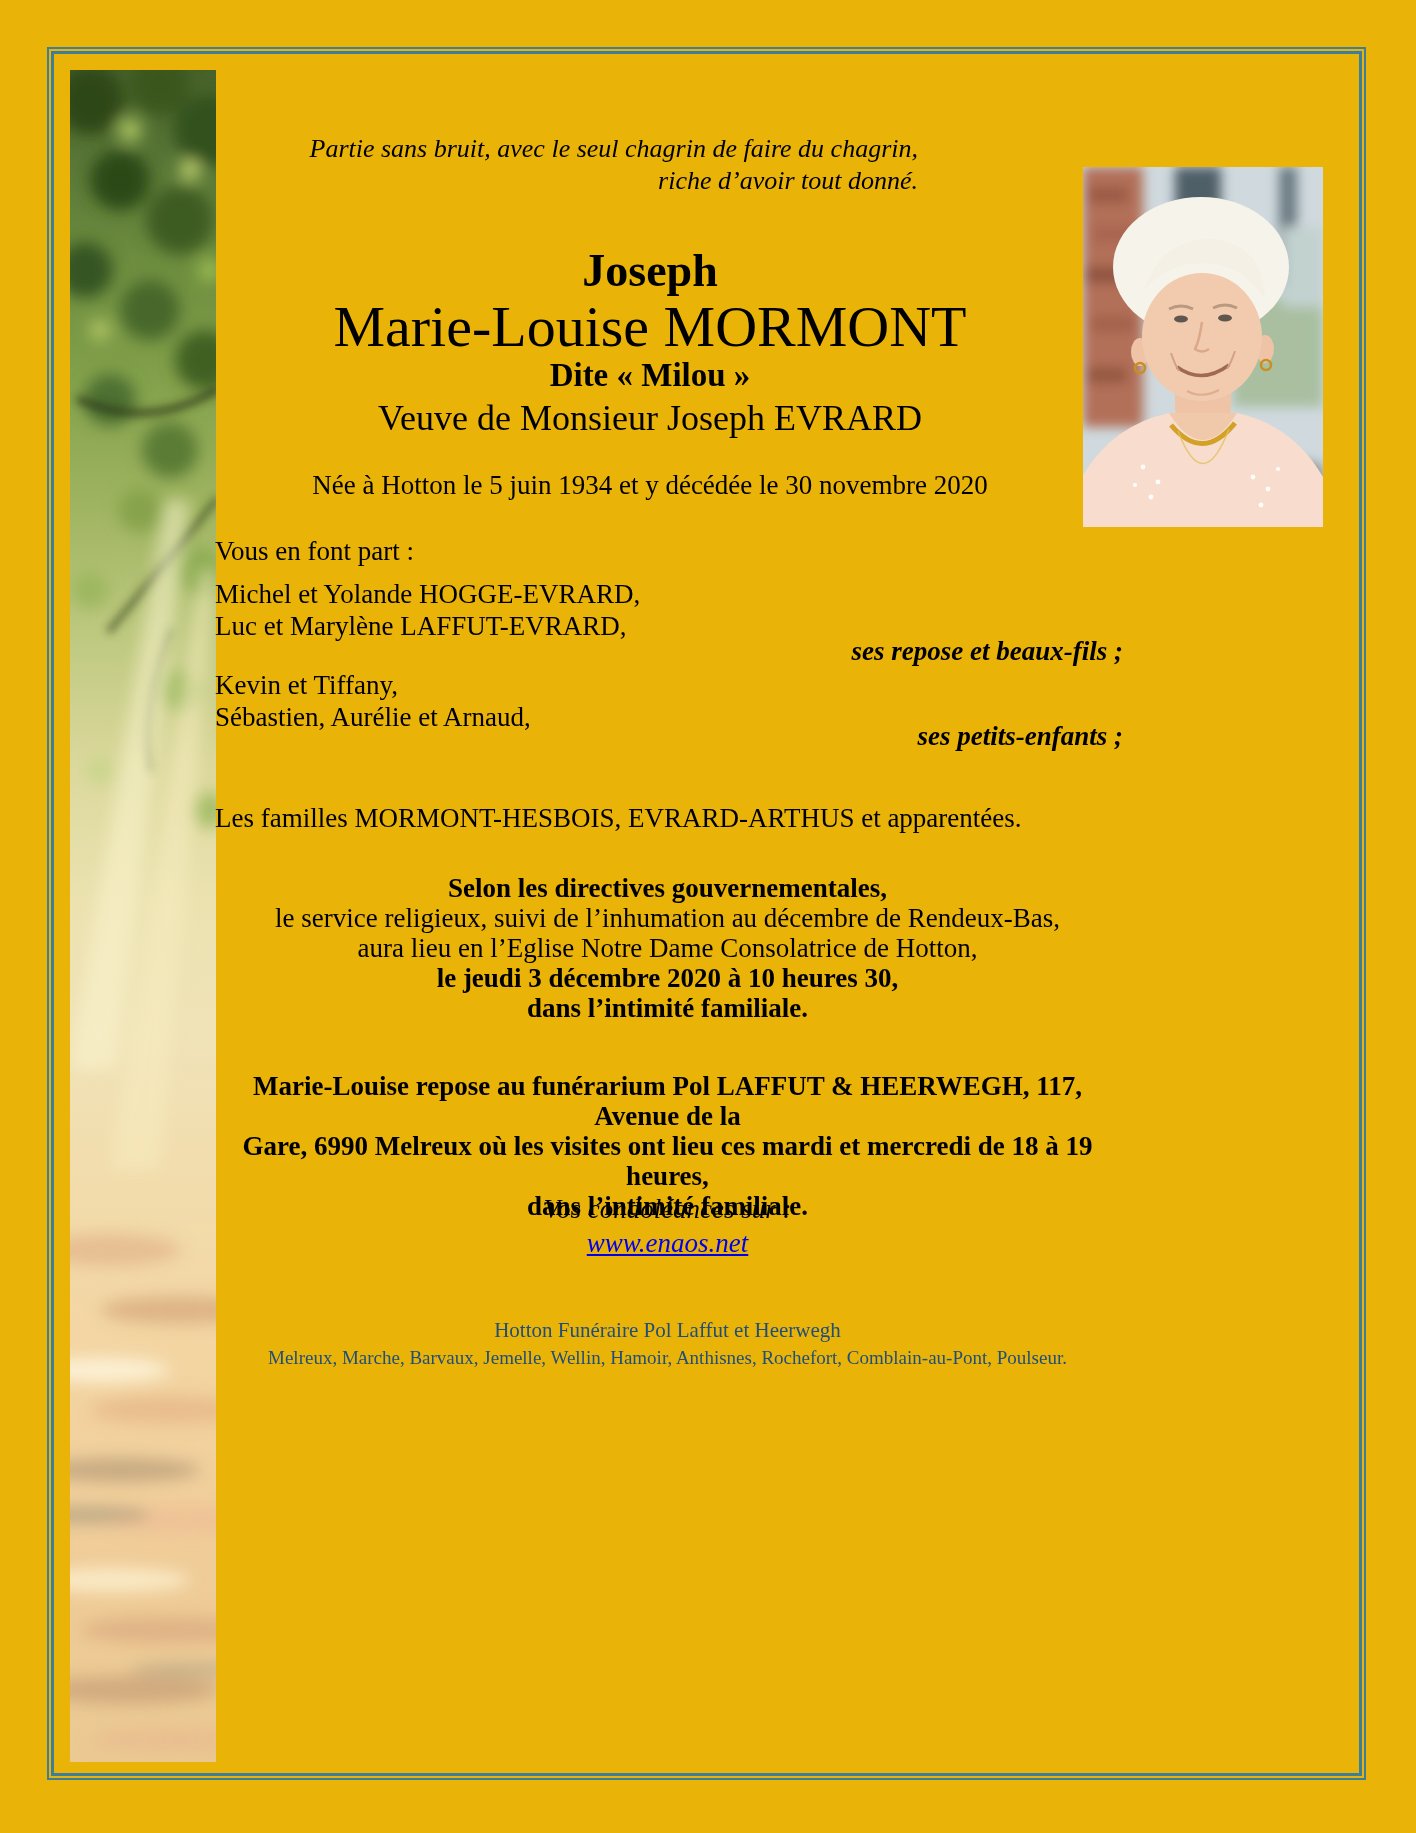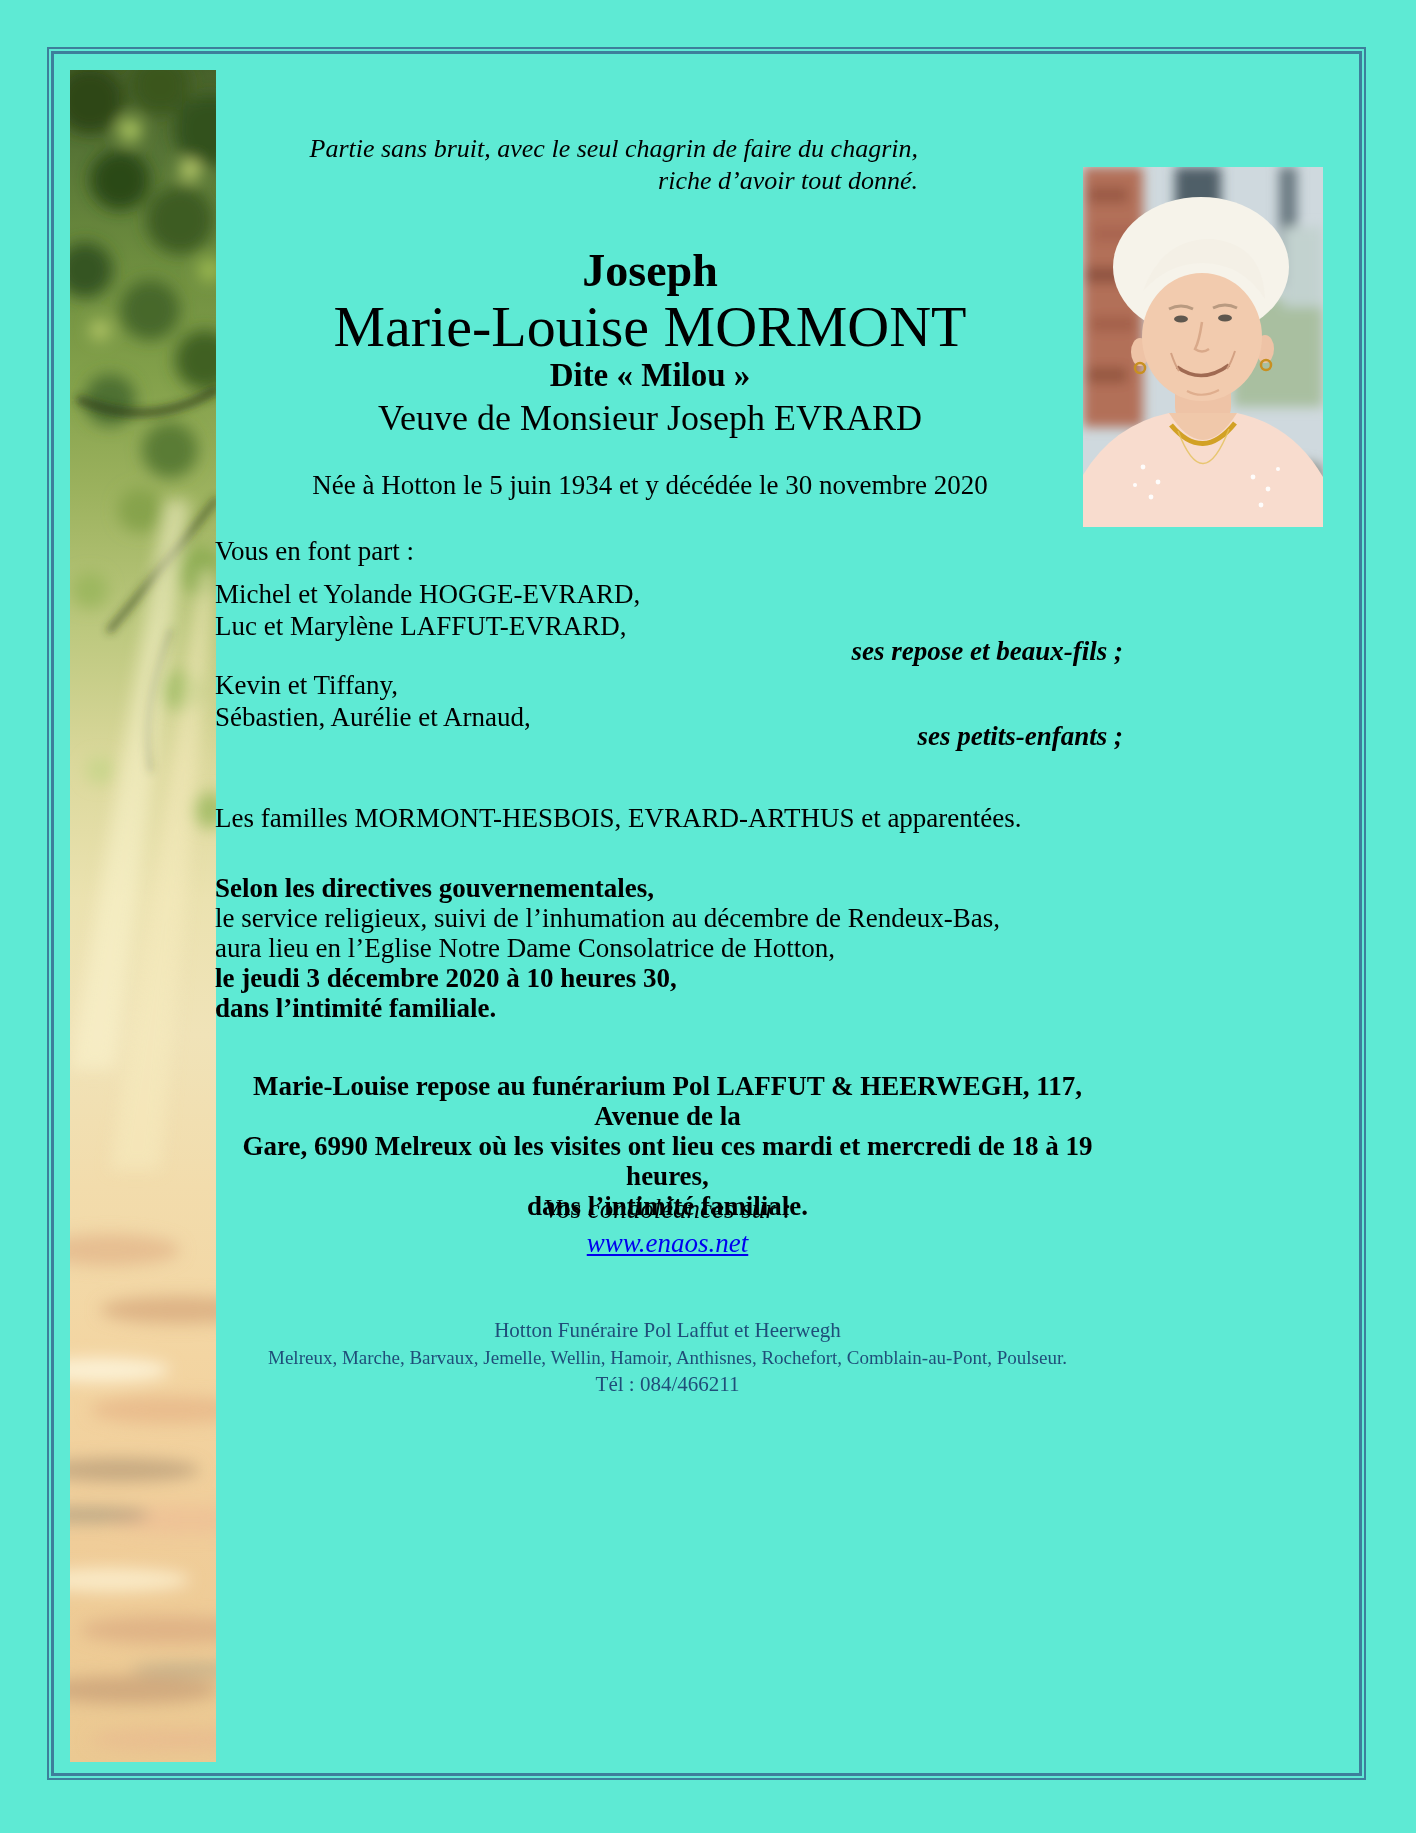--- a/index.html
+++ b/index.html
@@ -1,17 +1,17 @@
 <!DOCTYPE html>
 <html lang="fr" style="--border-color: #3d7f9b; --link-color: #0000ee; --footer-color: #1f4e79;"><head>
 <meta charset="utf-8">
 <style>
   html,body{margin:0;padding:0;background:#fff;}
   .page{
-    position:relative;width:1416px;height:1833px;background:#5eead4;
+    position:relative;width:1416px;height:1833px;background:#eab308;
     font-family:"Liberation Serif", serif;color:#000;overflow:hidden;
   }
   
   .frame{position:absolute;top:47px;left:47px;right:50px;bottom:53px;
     border:2px solid var(--border-color,#3d7f9b);}
   .frame::before{content:"";position:absolute;inset:2px;
     border:3px solid var(--border-color,#3d7f9b);}
   
   .banner{position:absolute;left:70px;top:70px;width:146px;height:1692px;display:block;}
   .portrait{position:absolute;left:1083px;top:167px;width:240px;height:360px;display:block;}
@@ -27,21 +27,21 @@
   .intro{position:absolute;top:536px;left:215px;font-size:27px;}
   .group{position:absolute;left:215px;font-size:27px;line-height:31.5px;}
   .g-daughters{top:579px;}
   .g-grandchildren{top:670px;}
   .label-right{position:absolute;left:215px;width:908px;text-align:right;
     font-weight:700;font-style:italic;font-size:27px;}
   .l-daughters{top:636px;}
   .l-grandchildren{top:721px;}
   .relatives{position:absolute;top:748px;left:215px;font-size:27px;}
   .families{position:absolute;top:803px;left:215px;font-size:27px;}
-  .service{position:absolute;top:873px;left:215px;width:905px;
+  .service{position:absolute;top:873px;left:215px;width:905px;text-align:center;
     font-size:27px;line-height:30px;}
   .service .bold{font-weight:700;}
   .visitation{position:absolute;top:1071px;left:215px;width:905px;text-align:center;
     font-weight:700;font-size:27px;line-height:30px;}
   .condolences{position:absolute;top:1192px;left:215px;width:905px;text-align:center;
     font-style:italic;font-size:27px;line-height:34px;}
   .condolences a{color:var(--link-color,#0000ee);text-decoration:underline;}
   .footer{position:absolute;top:1316px;left:215px;width:905px;text-align:center;
     color:var(--footer-color,#1f4e79);}
   .f-company{font-size:21px;line-height:29px;}
@@ -225,16 +225,15 @@
   </div>
 
   <div class="condolences">
     <div>Vos condoléances sur :</div>
     <div><a href="#">www.enaos.net</a></div>
   </div>
 
   <div class="footer">
     <div class="f-company">Hotton Funéraire Pol Laffut et Heerwegh</div>
     <div class="f-locations">Melreux, Marche, Barvaux, Jemelle, Wellin, Hamoir, Anthisnes, Rochefort, Comblain-au-Pont, Poulseur.</div>
-    <div class="f-phone">Tél : 084/466211</div>
   </div>
 
 </div>
 
 </body></html>

